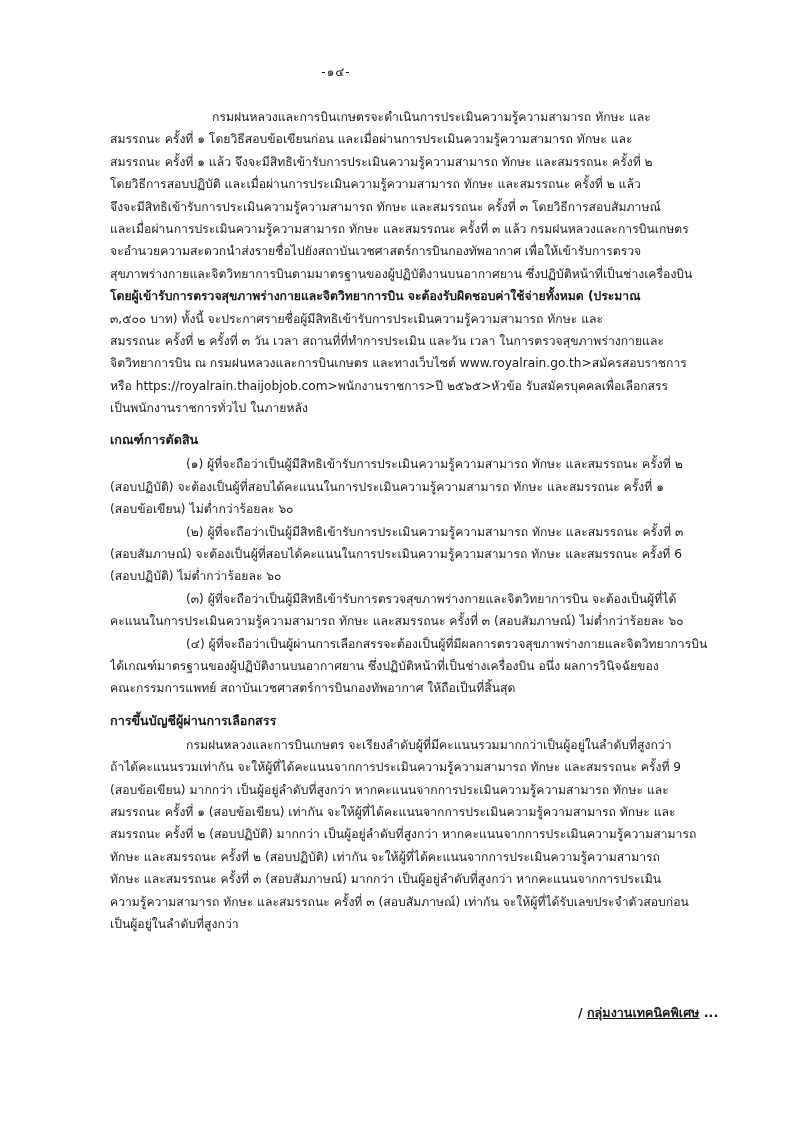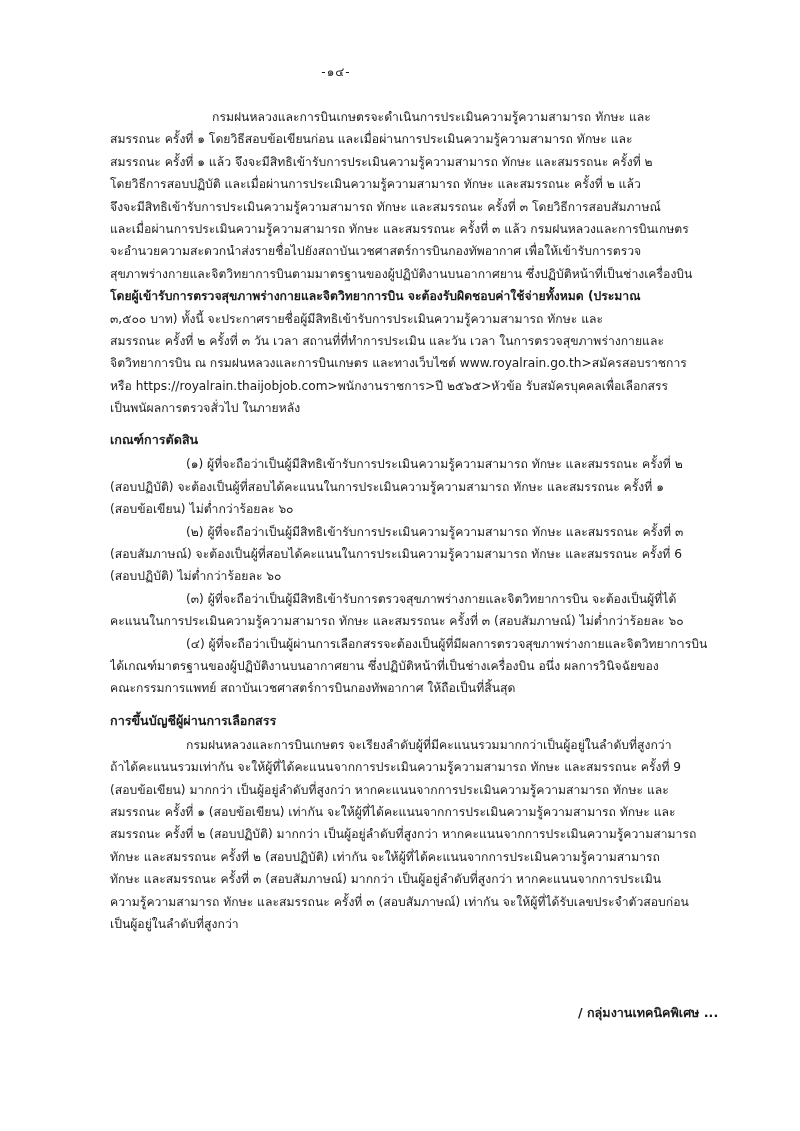--- a/index.html
+++ b/index.html
@@ -24,21 +24,21 @@
   .bold { font-weight: bold; }
   .heading {
     font-size: 12.6px; font-weight: bold; line-height: 22px;
     margin-top: 10px; margin-bottom: 2px; 
     text-underline-offset: 3px;
   }
   .footer-next {
     position: absolute; left: 578px; top: 1003px;
     font-size: 12.6px; font-weight: bold;
   }
-  .footer-next .ul { }
+  .footer-next .ul { text-decoration: underline; }
 </style>
 </head>
 <body>
 
 <div class="page-number">-๑๔-</div>
 
 <div class="content">
 
   <div>
     <div class="line indent">กรมฝนหลวงและการบินเกษตรจะดำเนินการประเมินความรู้ความสามารถ ทักษะ และ</div>
@@ -47,21 +47,21 @@
     <div class="line">โดยวิธีการสอบปฏิบัติ และเมื่อผ่านการประเมินความรู้ความสามารถ ทักษะ และสมรรถนะ ครั้งที่ ๒ แล้ว</div>
     <div class="line">จึงจะมีสิทธิเข้ารับการประเมินความรู้ความสามารถ ทักษะ และสมรรถนะ ครั้งที่ ๓ โดยวิธีการสอบสัมภาษณ์</div>
     <div class="line">และเมื่อผ่านการประเมินความรู้ความสามารถ ทักษะ และสมรรถนะ ครั้งที่ ๓ แล้ว กรมฝนหลวงและการบินเกษตร</div>
     <div class="line">จะอำนวยความสะดวกนำส่งรายชื่อไปยังสถาบันเวชศาสตร์การบินกองทัพอากาศ เพื่อให้เข้ารับการตรวจ</div>
     <div class="line">สุขภาพร่างกายและจิตวิทยาการบินตามมาตรฐานของผู้ปฏิบัติงานบนอากาศยาน ซึ่งปฏิบัติหน้าที่เป็นช่างเครื่องบิน</div>
     <div class="line bold">โดยผู้เข้ารับการตรวจสุขภาพร่างกายและจิตวิทยาการบิน จะต้องรับผิดชอบค่าใช้จ่ายทั้งหมด (ประมาณ</div>
     <div class="line">๓,๕๐๐ บาท) ทั้งนี้ จะประกาศรายชื่อผู้มีสิทธิเข้ารับการประเมินความรู้ความสามารถ ทักษะ และ</div>
     <div class="line">สมรรถนะ ครั้งที่ ๒ ครั้งที่ ๓  วัน เวลา สถานที่ที่ทำการประเมิน  และวัน เวลา ในการตรวจสุขภาพร่างกายและ</div>
     <div class="line">จิตวิทยาการบิน ณ กรมฝนหลวงและการบินเกษตร และทางเว็บไซต์ www.royalrain.go.th&gt;สมัครสอบราชการ</div>
     <div class="line">หรือ https://royalrain.thaijobjob.com&gt;พนักงานราชการ&gt;ปี ๒๕๖๕&gt;หัวข้อ รับสมัครบุคคลเพื่อเลือกสรร</div>
-    <div class="line">เป็นพนัผลการตรวจสั่วไป ในภายหลัง</div>
+    <div class="line">เป็นพนักงานราชการทั่วไป ในภายหลัง</div>
   </div>
 
   <div class="heading">เกณฑ์การตัดสิน</div>
   <div>
     <div>
       <div class="line indent2">(๑)  ผู้ที่จะถือว่าเป็นผู้มีสิทธิเข้ารับการประเมินความรู้ความสามารถ ทักษะ และสมรรถนะ ครั้งที่ ๒</div>
       <div class="line">(สอบปฏิบัติ) จะต้องเป็นผู้ที่สอบได้คะแนนในการประเมินความรู้ความสามารถ ทักษะ และสมรรถนะ ครั้งที่ ๑</div>
       <div class="line">(สอบข้อเขียน) ไม่ต่ำกว่าร้อยละ ๖๐</div>
     </div>
     <div>

